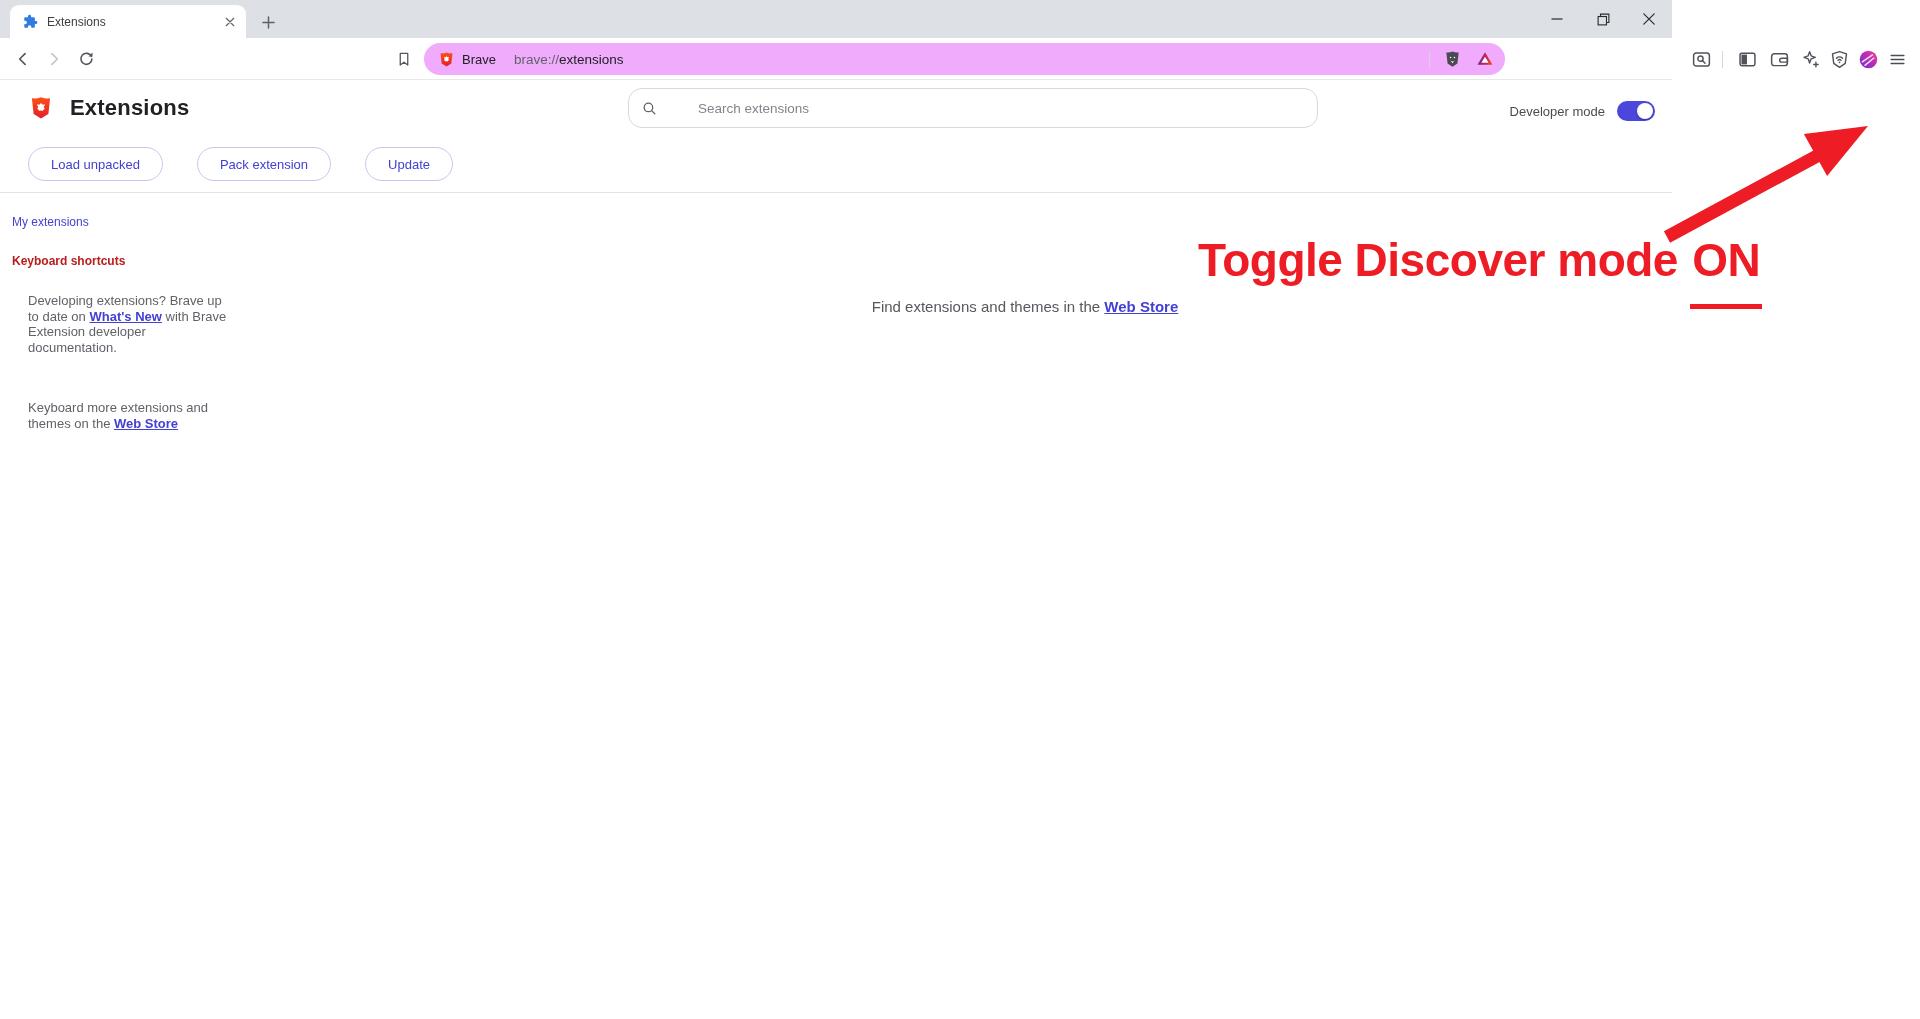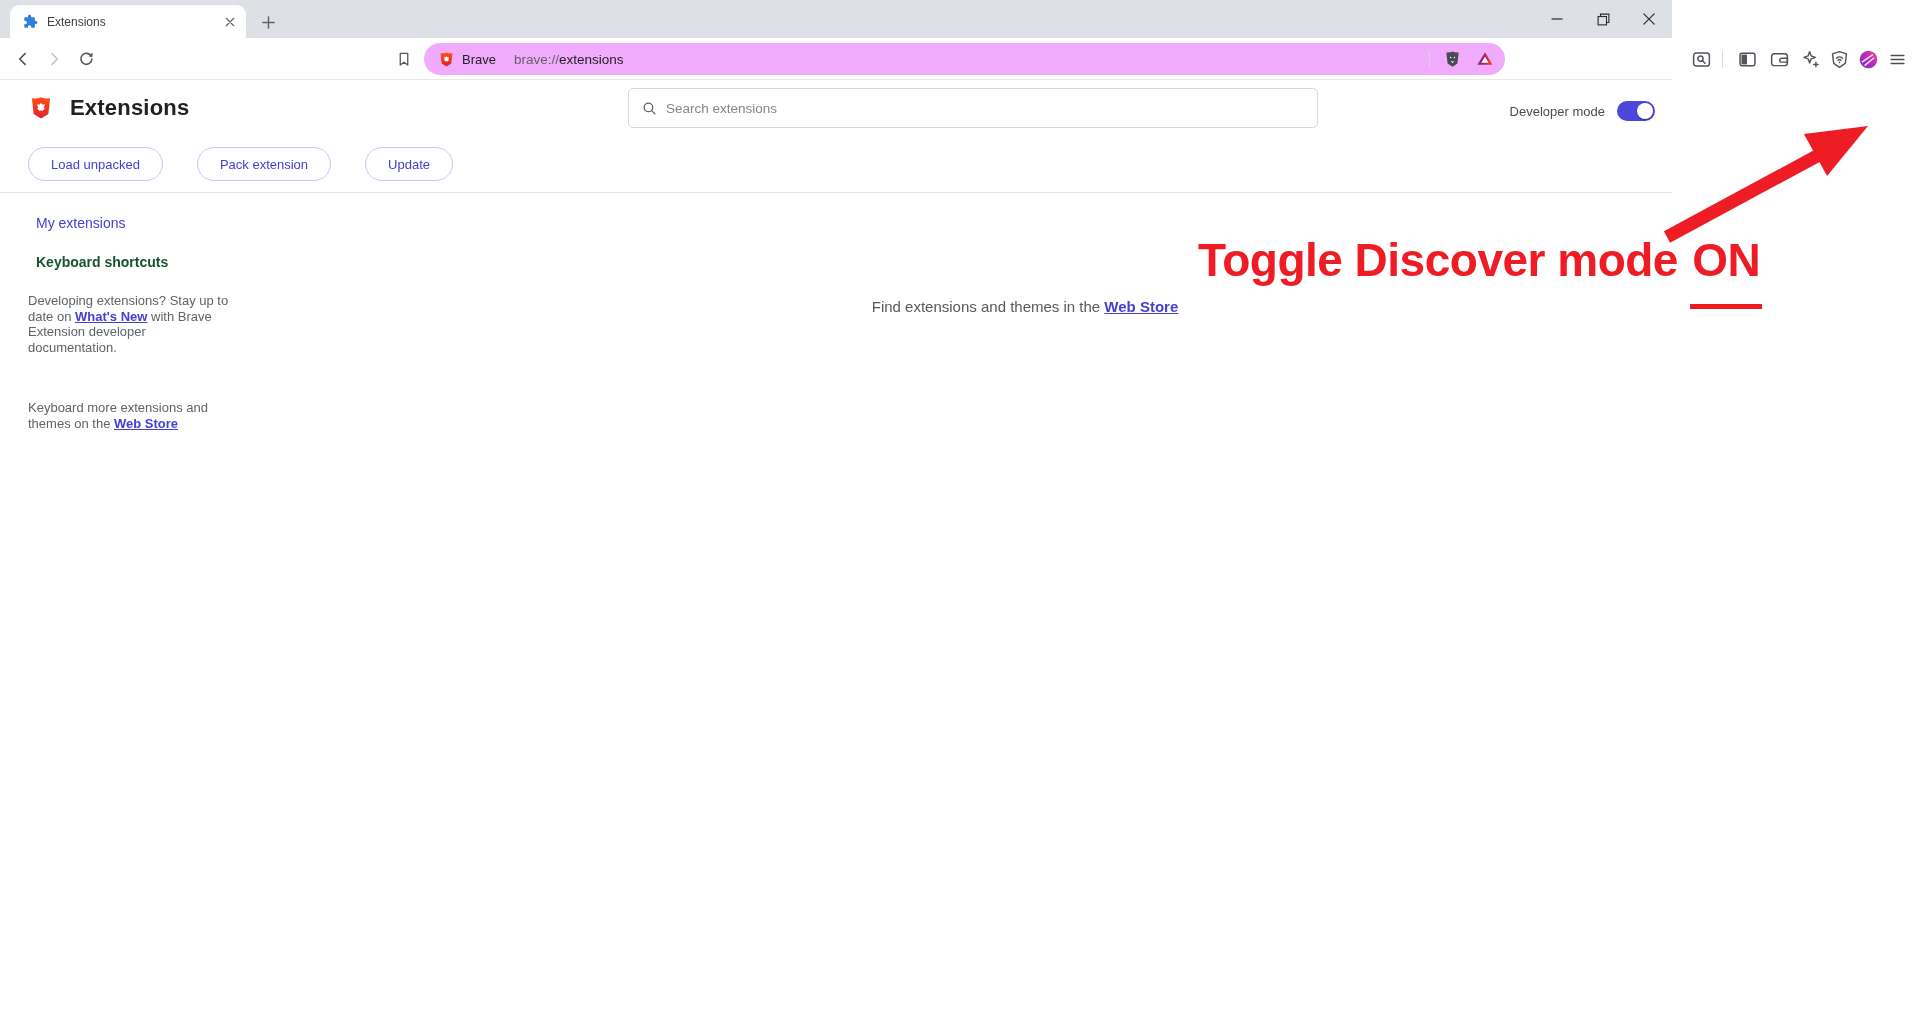--- a/index.html
+++ b/index.html
@@ -31,36 +31,36 @@
   .url .host{color:#202124;}
   .bar-right{display:flex;align-items:center;gap:13px;}
   .vdivider{width:1px;height:17px;background:#d4d6d9;}
   .tool-divider{position:absolute;left:1722px;top:13px;width:1px;height:17px;background:#d4d6d9;}
 
   
   .page{position:relative;height:939px;background:#fff;}
   .page-header{position:relative;height:112px;}
   .brand-logo{position:absolute;left:28px;top:15px;}
   .page-title{position:absolute;left:70px;top:15px;font-size:22px;font-weight:600;color:#202124;letter-spacing:.2px;}
-  .searchbox{position:absolute;left:628px;top:8px;width:690px;height:40px;border:1px solid #d6d9dd;border-radius:5px;background:#fff;display:flex;align-items:center;padding:0 12px;}
+  .searchbox{position:absolute;left:628px;top:8px;width:690px;height:40px;border:1px solid #d6d9dd;border-radius:14px;background:#fff;display:flex;align-items:center;padding:0 12px;gap:32px;}
   .searchbox input{border:none;outline:none;flex:1;font-size:13.5px;color:#202124;margin-left:8px;background:transparent;}
   .searchbox input::placeholder{color:#80868b;}
   .devmode{position:absolute;right:17px;top:18px;display:flex;align-items:center;gap:12px;height:26px;}
   .devmode-label{font-size:13px;color:#494c50;}
   .toggle{position:relative;width:38px;height:20px;border-radius:10px;background:var(--toggle_on);cursor:pointer;}
   .toggle .knob{position:absolute;right:2px;top:2px;width:16px;height:16px;border-radius:50%;background:#fff;box-shadow:0 1px 2px rgba(0,0,0,.35);}
   .actions{position:absolute;left:28px;top:67px;display:flex;gap:34px;}
   .action-btn{height:34px;padding:0 22px;border-radius:17px;border:1px solid #c5c8f2;background:#fff;color:var(--accent);font-size:13px;font-weight:500;cursor:pointer;}
   .header-divider{position:absolute;left:0;top:112px;width:100%;height:1px;background:#e3e4e6;}
 
   
   .content{position:relative;height:826px;}
-  .side-link{position:absolute;left:36px;font-size:14px;font-weight:500;}
+  .side-link{position:absolute;left:12px;font-size:12px;font-weight:500;}
   .my-extensions{top:23px;color:var(--accent);cursor:pointer;}
-  .kb-shortcuts{top:62px;color:#14532d;font-weight:600;cursor:pointer;}
+  .kb-shortcuts{top:62px;color:#b91c1c;font-weight:600;cursor:pointer;}
   .side-para{position:absolute;left:28px;width:201px;font-size:13px;line-height:15.6px;color:#5f6368;}
   .para-dev{top:101px;}
   .para-discover{top:208px;}
   .inline-link{color:var(--accent);font-weight:600;text-decoration:underline;cursor:pointer;}
   .empty-state{position:absolute;left:240px;top:106px;width:1570px;text-align:center;font-size:15px;color:#55595e;}
   .empty-state .inline-link{font-size:15px;}
 
   
   .annotation-text{position:absolute;left:1198px;top:233px;font-size:46px;font-weight:700;letter-spacing:-.5px;color:var(--annotation_red);white-space:nowrap;z-index:30;}
   .annotation-text .emph{border-bottom:5px solid var(--annotation_red);padding:0 2px 18px 2px;}
@@ -269,21 +269,21 @@
         <button class="action-btn">Pack extension</button>
         <button class="action-btn">Update</button>
       </div>
       <div class="header-divider"></div>
     </div>
 
     <div class="content">
       <div class="side-link my-extensions">My extensions</div>
       <div class="side-link kb-shortcuts">Keyboard shortcuts</div>
 
-      <p class="side-para para-dev"><span>Developing extensions? Stay up to date on </span><a class="inline-link">What's New</a><span> with Brave Extension developer documentation.</span></p>
+      <p class="side-para para-dev"><span>Developing extensions? Brave up to date on </span><a class="inline-link">What's New</a><span> with Brave Extension developer documentation.</span></p>
 
       <p class="side-para para-discover"><span>Keyboard more extensions and themes on the </span><a class="inline-link">Web Store</a></p>
 
       <div class="empty-state"><span>Find extensions and themes in the </span><a class="inline-link">Web Store</a></div>
     </div>
   </div>
 
   <svg class="annotation-arrow" width="240" height="145" viewBox="0 0 240 145">
     <line x1="17" y1="125" x2="167" y2="44" stroke="#ee1c24" stroke-width="13"></line>
     <polygon points="218,14 177.1,64 153.9,22" fill="#ee1c24"></polygon>

